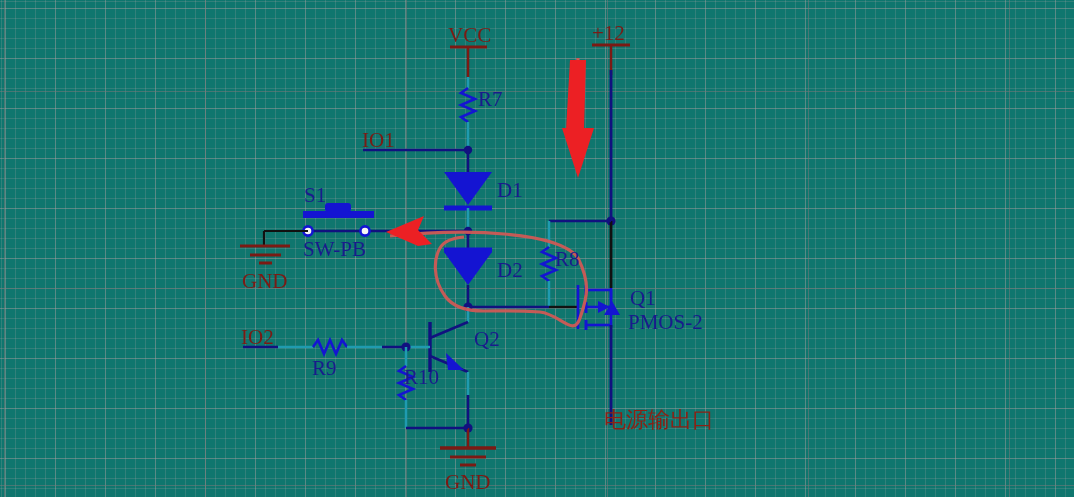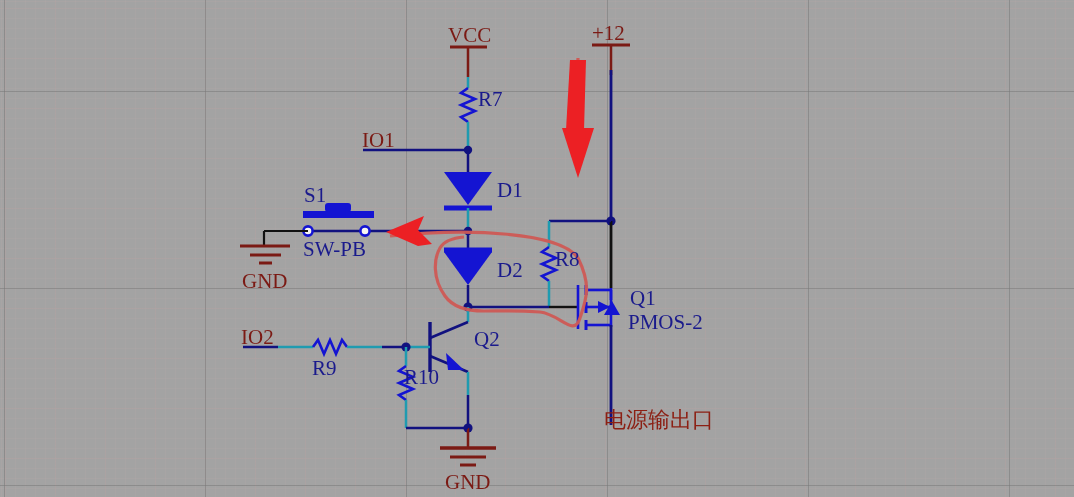--- a/index.html
+++ b/index.html
@@ -1,19 +1,19 @@
 <!DOCTYPE html>
 <html><head>
 <meta charset="utf-8">
 <style>
   html,body{margin:0;padding:0;background:#ffffff;}
   #canvas{
     position:relative;
     width:1074px;height:497px;
-    background:#a3a3a3;
+    background:#0f766e;
     overflow:hidden;
     font-family:"Liberation Serif", serif;
   }
   
   .grid-fine{
     position:absolute;inset:0;
     background-image:
       repeating-linear-gradient(to right, rgba(190,170,170,.20) 0 1px, transparent 1px 10px),
       repeating-linear-gradient(to bottom, rgba(190,170,170,.20) 0 1px, transparent 1px 10px);
     background-position:5px 8px;

